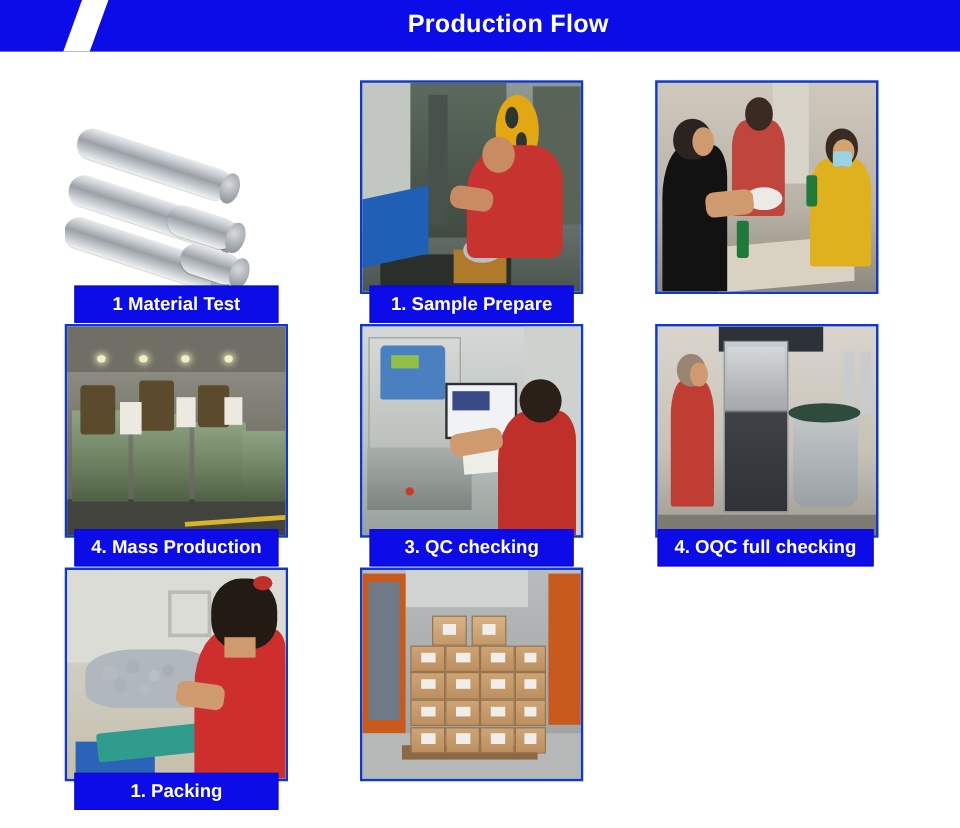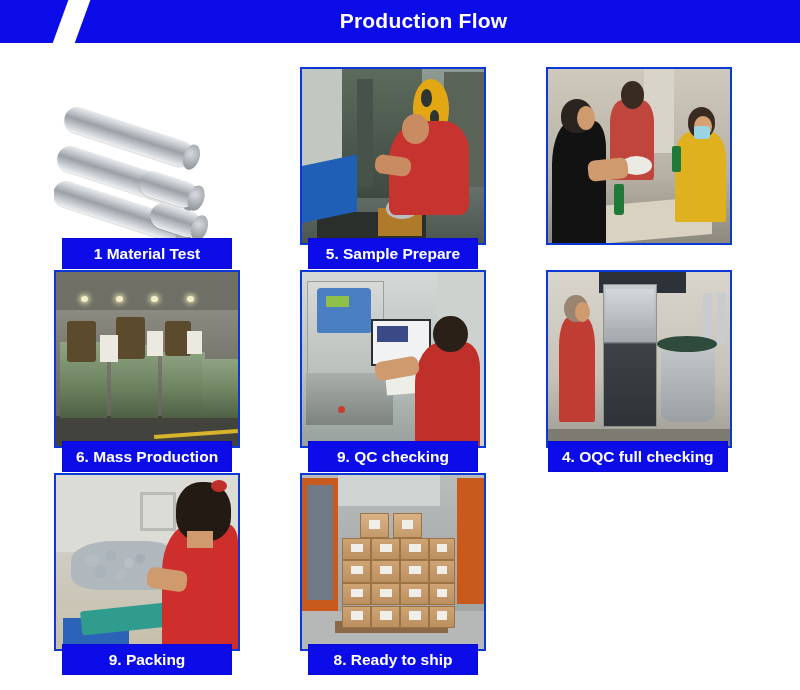--- a/index.html
+++ b/index.html
@@ -276,21 +276,21 @@
           <div class="sp-wheel"></div>
           <div class="sp-dark"></div>
           <div class="sp-blue"></div>
           <div class="sp-table"></div>
           <div class="sp-bowl"></div>
           <div class="sp-worker-body"></div>
           <div class="sp-worker-head"></div>
           <div class="sp-worker-arm"></div>
         </div>
       </div>
-      <div class="label">5. Sample Prepare</div>
+      <div class="label">1. Sample Prepare</div>
     </div>
 
     <div class="cell wide">
       <div class="photo">
         <div class="scene">
           <div class="sc-bg"></div>
           <div class="sc-win"></div>
           <div class="sc-table"></div>
           <div class="sc-p2-body"></div>
           <div class="sc-p2-head"></div>
@@ -328,42 +328,42 @@
           <div class="mp-mach" style="left:58%; width:24%; height:38%;"></div>
           <div class="mp-mach" style="left:80%; width:20%; height:34%;"></div>
           <div class="mp-head" style="left:6%;  top:28%; width:16%; height:24%;"></div>
           <div class="mp-head" style="left:33%; top:26%; width:16%; height:24%;"></div>
           <div class="mp-head" style="left:60%; top:28%; width:14%; height:20%;"></div>
           <div class="mp-paper" style="left:24%; top:36%; width:10%; height:16%;"></div>
           <div class="mp-paper" style="left:50%; top:34%; width:9%;  height:14%;"></div>
           <div class="mp-paper" style="left:72%; top:34%; width:8%;  height:13%;"></div>
         </div>
       </div>
-      <div class="label">6. Mass Production</div>
+      <div class="label">4. Mass Production</div>
     </div>
 
     <div class="cell">
       <div class="photo">
         <div class="scene">
           <div class="qc-bg"></div>
           <div class="qc-wall"></div>
           <div class="qc-mach"></div>
           <div class="qc-blue"></div>
           <div class="qc-green"></div>
           <div class="qc-base"></div>
           <div class="qc-knob"></div>
           <div class="qc-laptop"></div>
           <div class="qc-screen"></div>
           <div class="qc-papers"></div>
           <div class="qc-body"></div>
           <div class="qc-head"></div>
           <div class="qc-arm"></div>
         </div>
       </div>
-      <div class="label">9. QC checking</div>
+      <div class="label">3. QC checking</div>
     </div>
 
     <div class="cell wide">
       <div class="photo">
         <div class="scene">
           <div class="oqc-bg"></div>
           <div class="oqc-dark"></div>
           <div class="oqc-pipe"></div>
           <div class="oqc-pipe2"></div>
           <div class="oqc-mach"></div>
@@ -391,21 +391,21 @@
           <div class="pk-pile"></div>
           <div class="pk-blue"></div>
           <div class="pk-seal"></div>
           <div class="pk-body"></div>
           <div class="pk-head"></div>
           <div class="pk-tie"></div>
           <div class="pk-neck"></div>
           <div class="pk-arm"></div>
         </div>
       </div>
-      <div class="label">9. Packing</div>
+      <div class="label">1. Packing</div>
     </div>
 
     <div class="cell">
       <div class="photo">
         <div class="scene">
           <div class="rs-bg"></div>
           <div class="rs-ceil"></div>
           <div class="rs-rackL"></div>
           <div class="rs-rackL2"></div>
           <div class="rs-rackR"></div>
@@ -424,18 +424,17 @@
           <div class="rs-box" style="left:22%; top:62%; width:16%; height:13%;"></div>
           <div class="rs-box" style="left:38%; top:62%; width:16%; height:13%;"></div>
           <div class="rs-box" style="left:54%; top:62%; width:16%; height:13%;"></div>
           <div class="rs-box" style="left:70%; top:62%; width:14%; height:13%;"></div>
           <div class="rs-box" style="left:22%; top:75%; width:16%; height:13%;"></div>
           <div class="rs-box" style="left:38%; top:75%; width:16%; height:13%;"></div>
           <div class="rs-box" style="left:54%; top:75%; width:16%; height:13%;"></div>
           <div class="rs-box" style="left:70%; top:75%; width:14%; height:13%;"></div>
         </div>
       </div>
-      <div class="label">8. Ready to ship</div>
     </div>
 
     <div class="cell empty"></div>
   </div>
 </div>
 
 </body></html>

